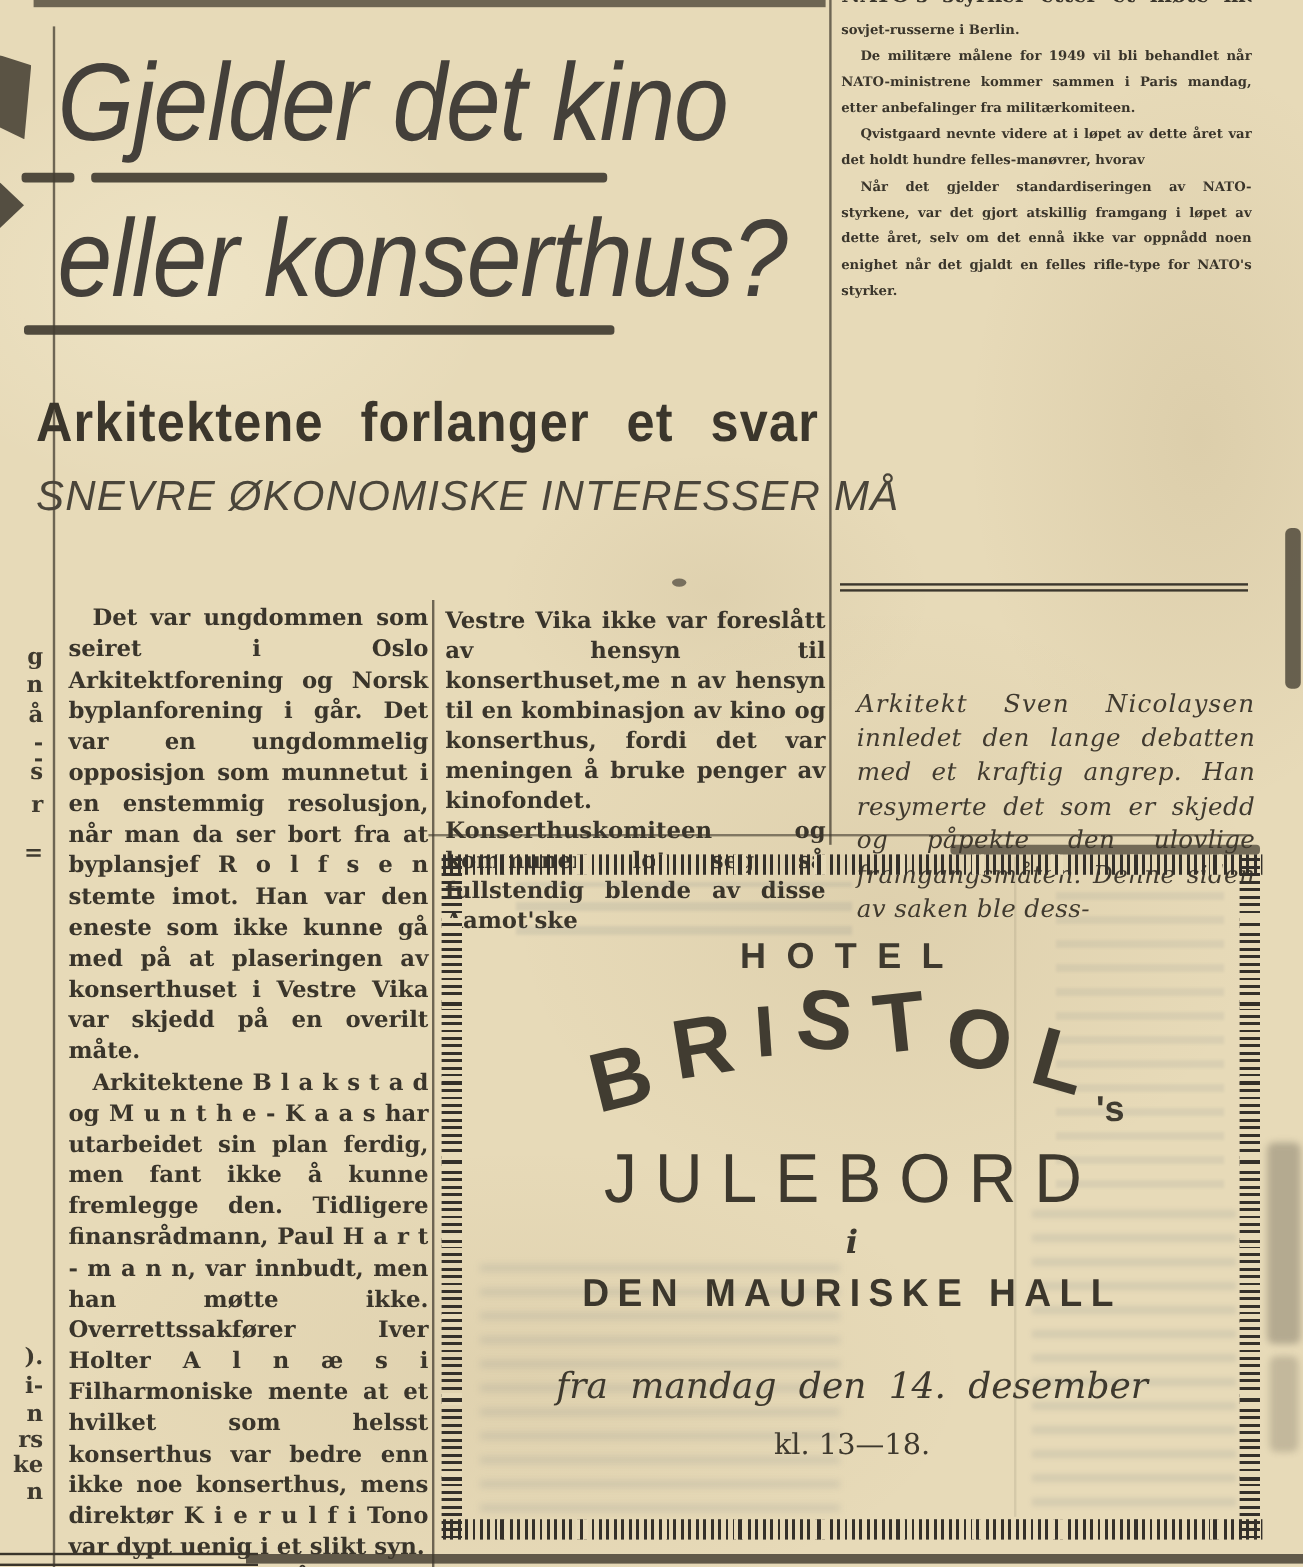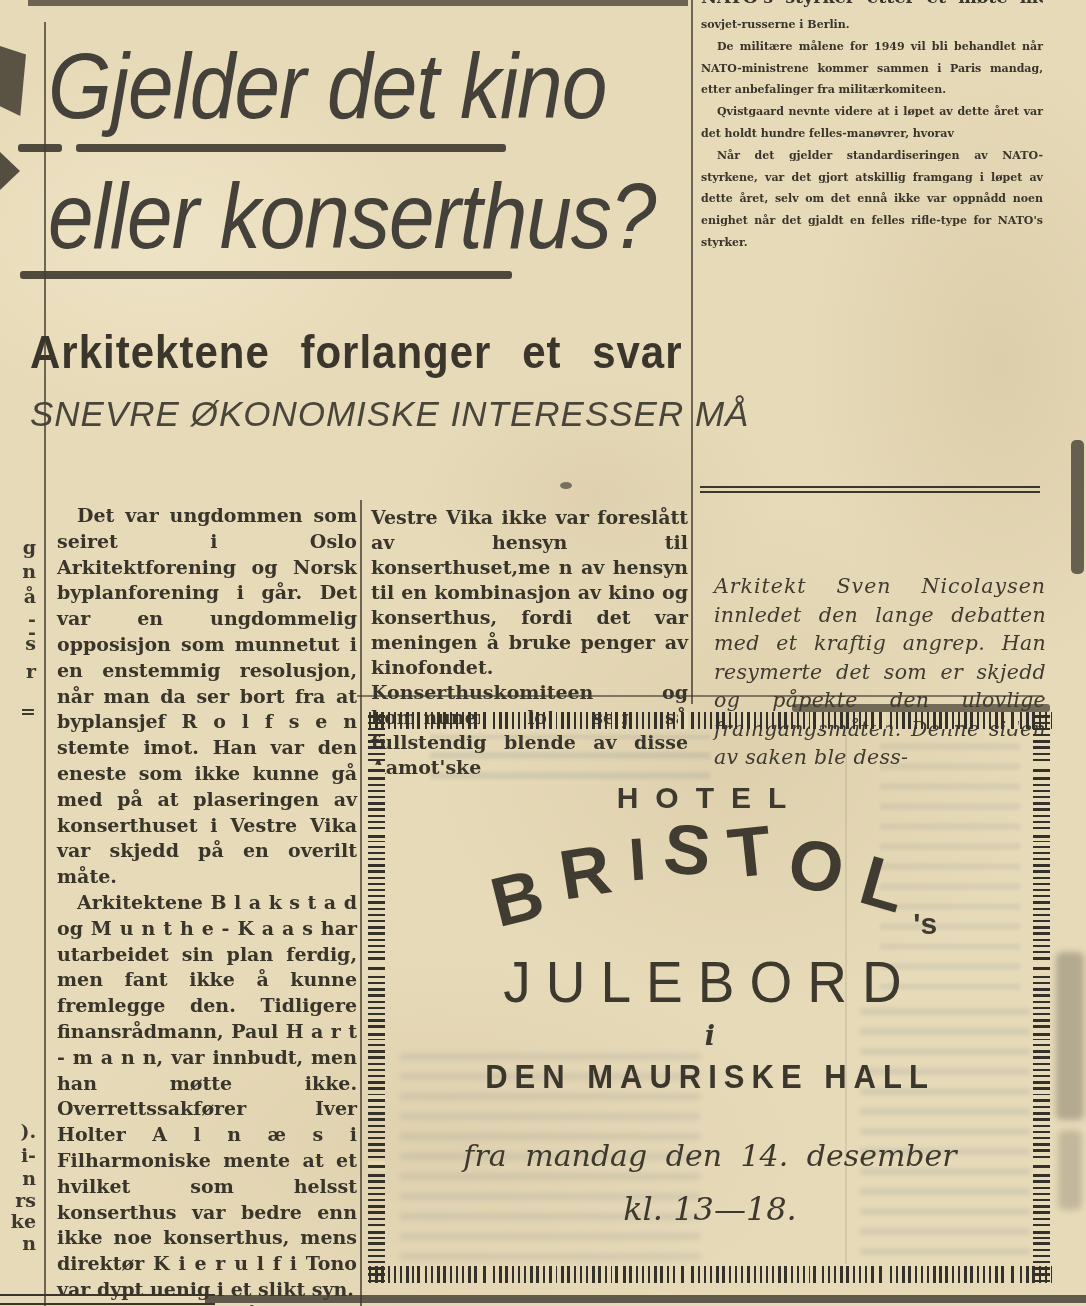--- a/index.html
+++ b/index.html
@@ -105,21 +105,21 @@
     font-family:"Liberation Sans", sans-serif;font-weight:500;font-size:55px;
     letter-spacing:15px;color:#3e392e;transform:scaleY(1.05);}
   .ad-prep{position:absolute;left:368px;top:1020px;width:684px;text-align:center;
     font-style:italic;font-weight:bold;font-size:27px;color:#3e392e;}
   .ad-venue{position:absolute;left:368px;top:1060px;width:684px;text-align:center;
     font-family:"Liberation Sans", sans-serif;font-weight:bold;font-size:31px;
     letter-spacing:7px;color:#3c372c;transform:scaleY(1.05);}
   .ad-date{position:absolute;left:368px;top:1138px;width:684px;text-align:center;
     font-style:italic;font-size:30px;word-spacing:9px;color:#3e392e;}
   .ad-time{position:absolute;left:368px;top:1190px;width:684px;text-align:center;
-    font-style:italic;font-size:32px;color:#3e392e;}
+    font-size:24px;color:#3e392e;}
 
   .ghost{position:absolute;filter:blur(1.5px);pointer-events:none;}
   .ghost-lines{background-image:repeating-linear-gradient(0deg, rgba(95,112,122,.13) 0 7px, transparent 7px 20px);}
   .ghost-dark{background:rgba(62,60,52,.30);filter:blur(3px);border-radius:6px;}
 
   .corner-blob{position:absolute;left:0;top:46px;width:26px;height:70px;background:#3a352b;
     opacity:.82;clip-path:polygon(0 0,100% 12%,78% 100%,0 86%);}
   .corner-arrow{position:absolute;left:0;top:152px;width:20px;height:38px;background:#3a352b;
     opacity:.85;clip-path:polygon(0 0,100% 50%,0 100%);}
   .ink-dot{position:absolute;left:560px;top:482px;width:12px;height:7px;background:#4a443a;

